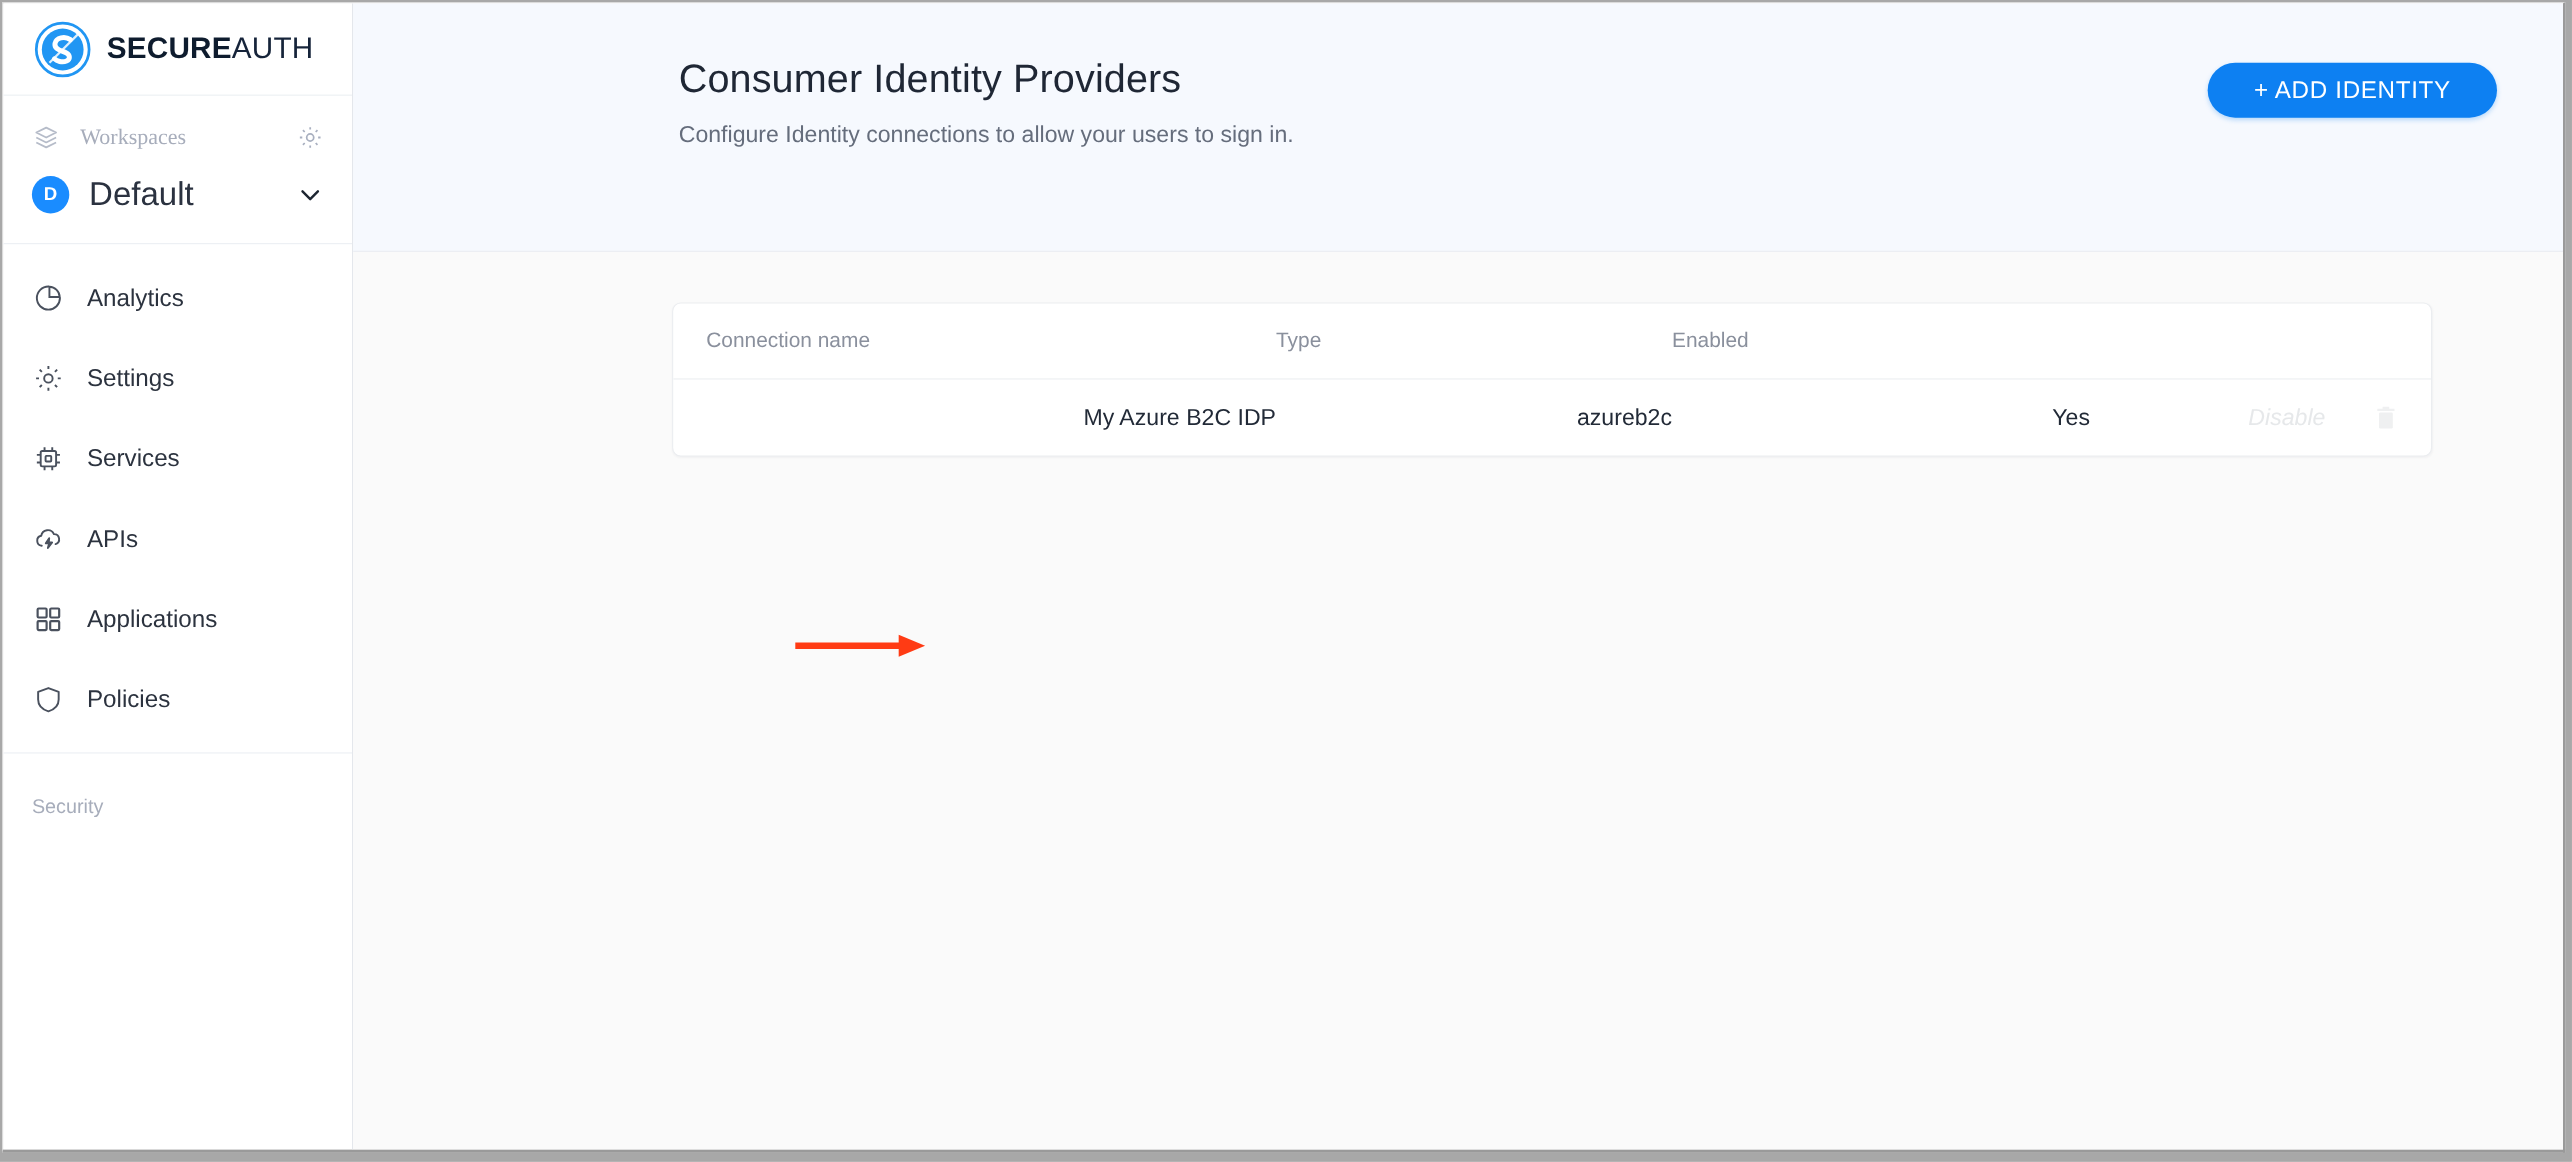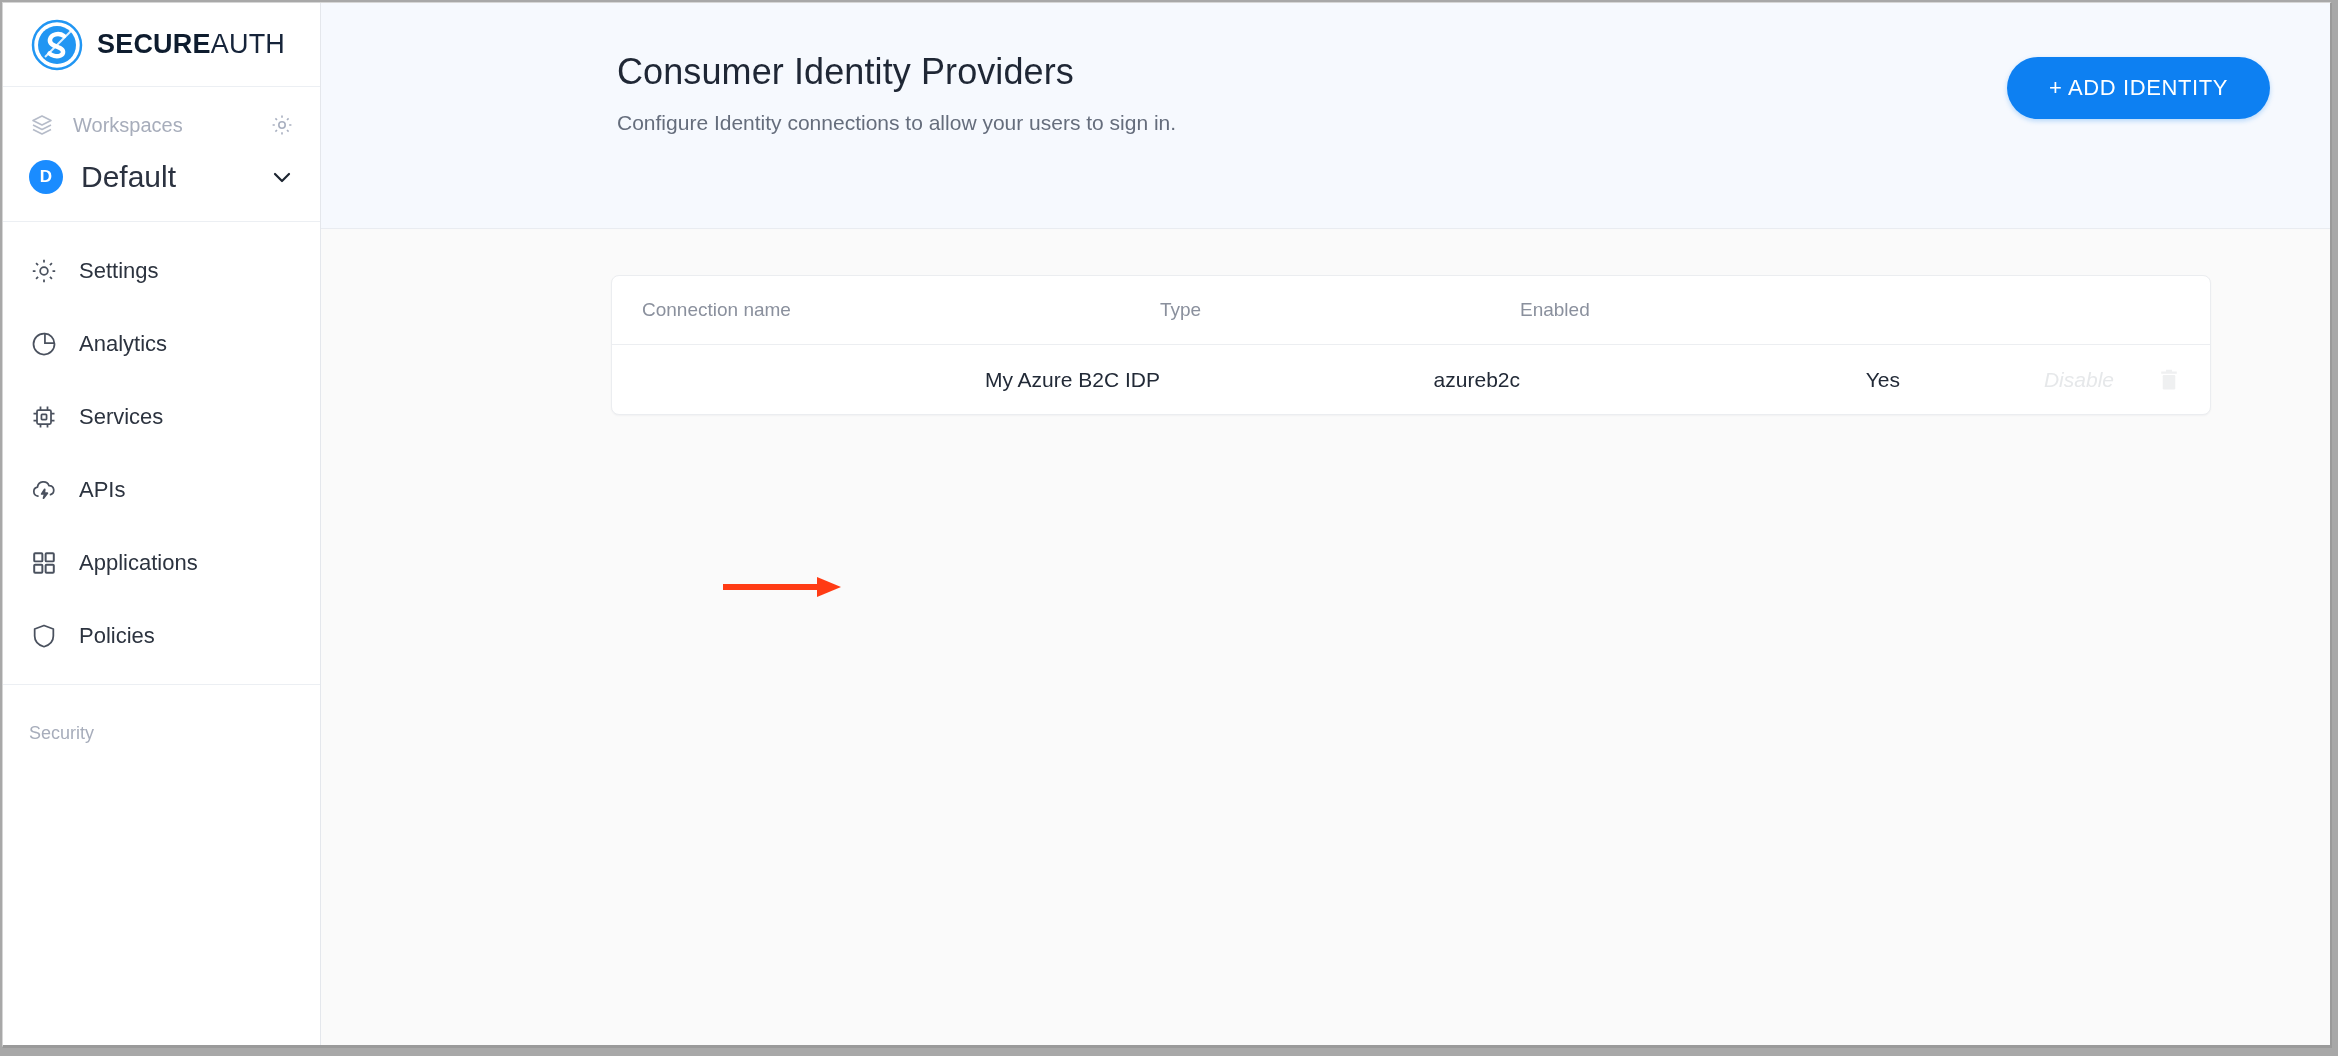--- a/index.html
+++ b/index.html
@@ -59,20 +59,21 @@
     padding-top: 14px;
     padding-bottom: 16px;
     border-bottom: 1px solid #eceff3;
   }
 
   .ws-row {
     display: flex;
     align-items: center;
     height: 48px;
     padding: 0 26px;
+    font-family: Liberation Serif, serif;
   }
   .ws-icon { width: 26px; height: 26px; flex: 0 0 26px; display:flex; align-items:center; justify-content:center;}
   .ws-label {
     margin-left: 18px;
     font-size: 20px;
     color: #a7adbb;
     flex: 1;
   }
   .ws-gear { width: 24px; height: 24px; flex: 0 0 24px; cursor: pointer; }
 
@@ -165,21 +166,21 @@
     font-size: 21px;
     color: #656d7c;
     font-weight: 400;
   }
   #add-identity-button {
     margin-top: 6px;
     background: #0d80f2;
     color: #ffffff;
     border: none;
     border-radius: 40px;
-    height: 62px;
+    height: 50px;
     padding: 0 42px;
     font-size: 22px;
     font-family: "Liberation Sans", sans-serif;
     letter-spacing: 0.6px;
     cursor: pointer;
     white-space: nowrap;
     box-shadow: 0 2px 5px rgba(13,128,242,0.28);
   }
 
   #content-area {
@@ -284,36 +285,36 @@
             <path d="M5 9 L12 16 L19 9"></path>
           </svg>
         </span>
       </div>
     </div>
 
     <nav id="nav-main">
 
       <div class="nav-item">
         <span class="nav-icon">
+          <svg viewBox="0 0 24 24" width="28" height="28" fill="none" stroke="#4a515e" stroke-width="1.5" stroke-linecap="round">
+            <path d="M12 3a9 9 0 1 0 9 9"></path>
+            <path d="M12.8 3.2 A8.2 8.2 0 0 1 20.8 11.2 L12.8 11.2 Z"></path>
+          </svg>
+        </span>
+        <span class="nav-label">Analytics</span>
+      </div>
+
+      <div class="nav-item">
+        <span class="nav-icon">
           <svg viewBox="0 0 24 24" width="28" height="28" fill="none" stroke="#4a515e" stroke-width="1.5">
             <circle cx="12" cy="12" r="3.3"></circle>
             <path d="M12 2.4v2.3M12 19.3v2.3M21.6 12h-2.3M4.7 12H2.4M18.8 5.2l-1.7 1.7M6.9 17.1l-1.7 1.7M18.8 18.8l-1.7-1.7M6.9 6.9 5.2 5.2"></path>
           </svg>
         </span>
         <span class="nav-label">Settings</span>
-      </div>
-
-      <div class="nav-item">
-        <span class="nav-icon">
-          <svg viewBox="0 0 24 24" width="28" height="28" fill="none" stroke="#4a515e" stroke-width="1.5" stroke-linecap="round">
-            <path d="M12 3a9 9 0 1 0 9 9"></path>
-            <path d="M12.8 3.2 A8.2 8.2 0 0 1 20.8 11.2 L12.8 11.2 Z"></path>
-          </svg>
-        </span>
-        <span class="nav-label">Analytics</span>
       </div>
 
 
       <div class="nav-item">
         <span class="nav-icon">
           <svg viewBox="0 0 24 24" width="28" height="28" fill="none" stroke="#4a515e" stroke-width="1.5" stroke-linejoin="round">
             <rect x="6" y="6" width="12" height="12" rx="1.2"></rect>
             <rect x="9.8" y="9.8" width="4.4" height="4.4" rx="0.6"></rect>
             <path d="M9 3v3M15 3v3M9 18v3M15 18v3M3 9h3M3 15h3M18 9h3M18 15h3"></path>
           </svg>

